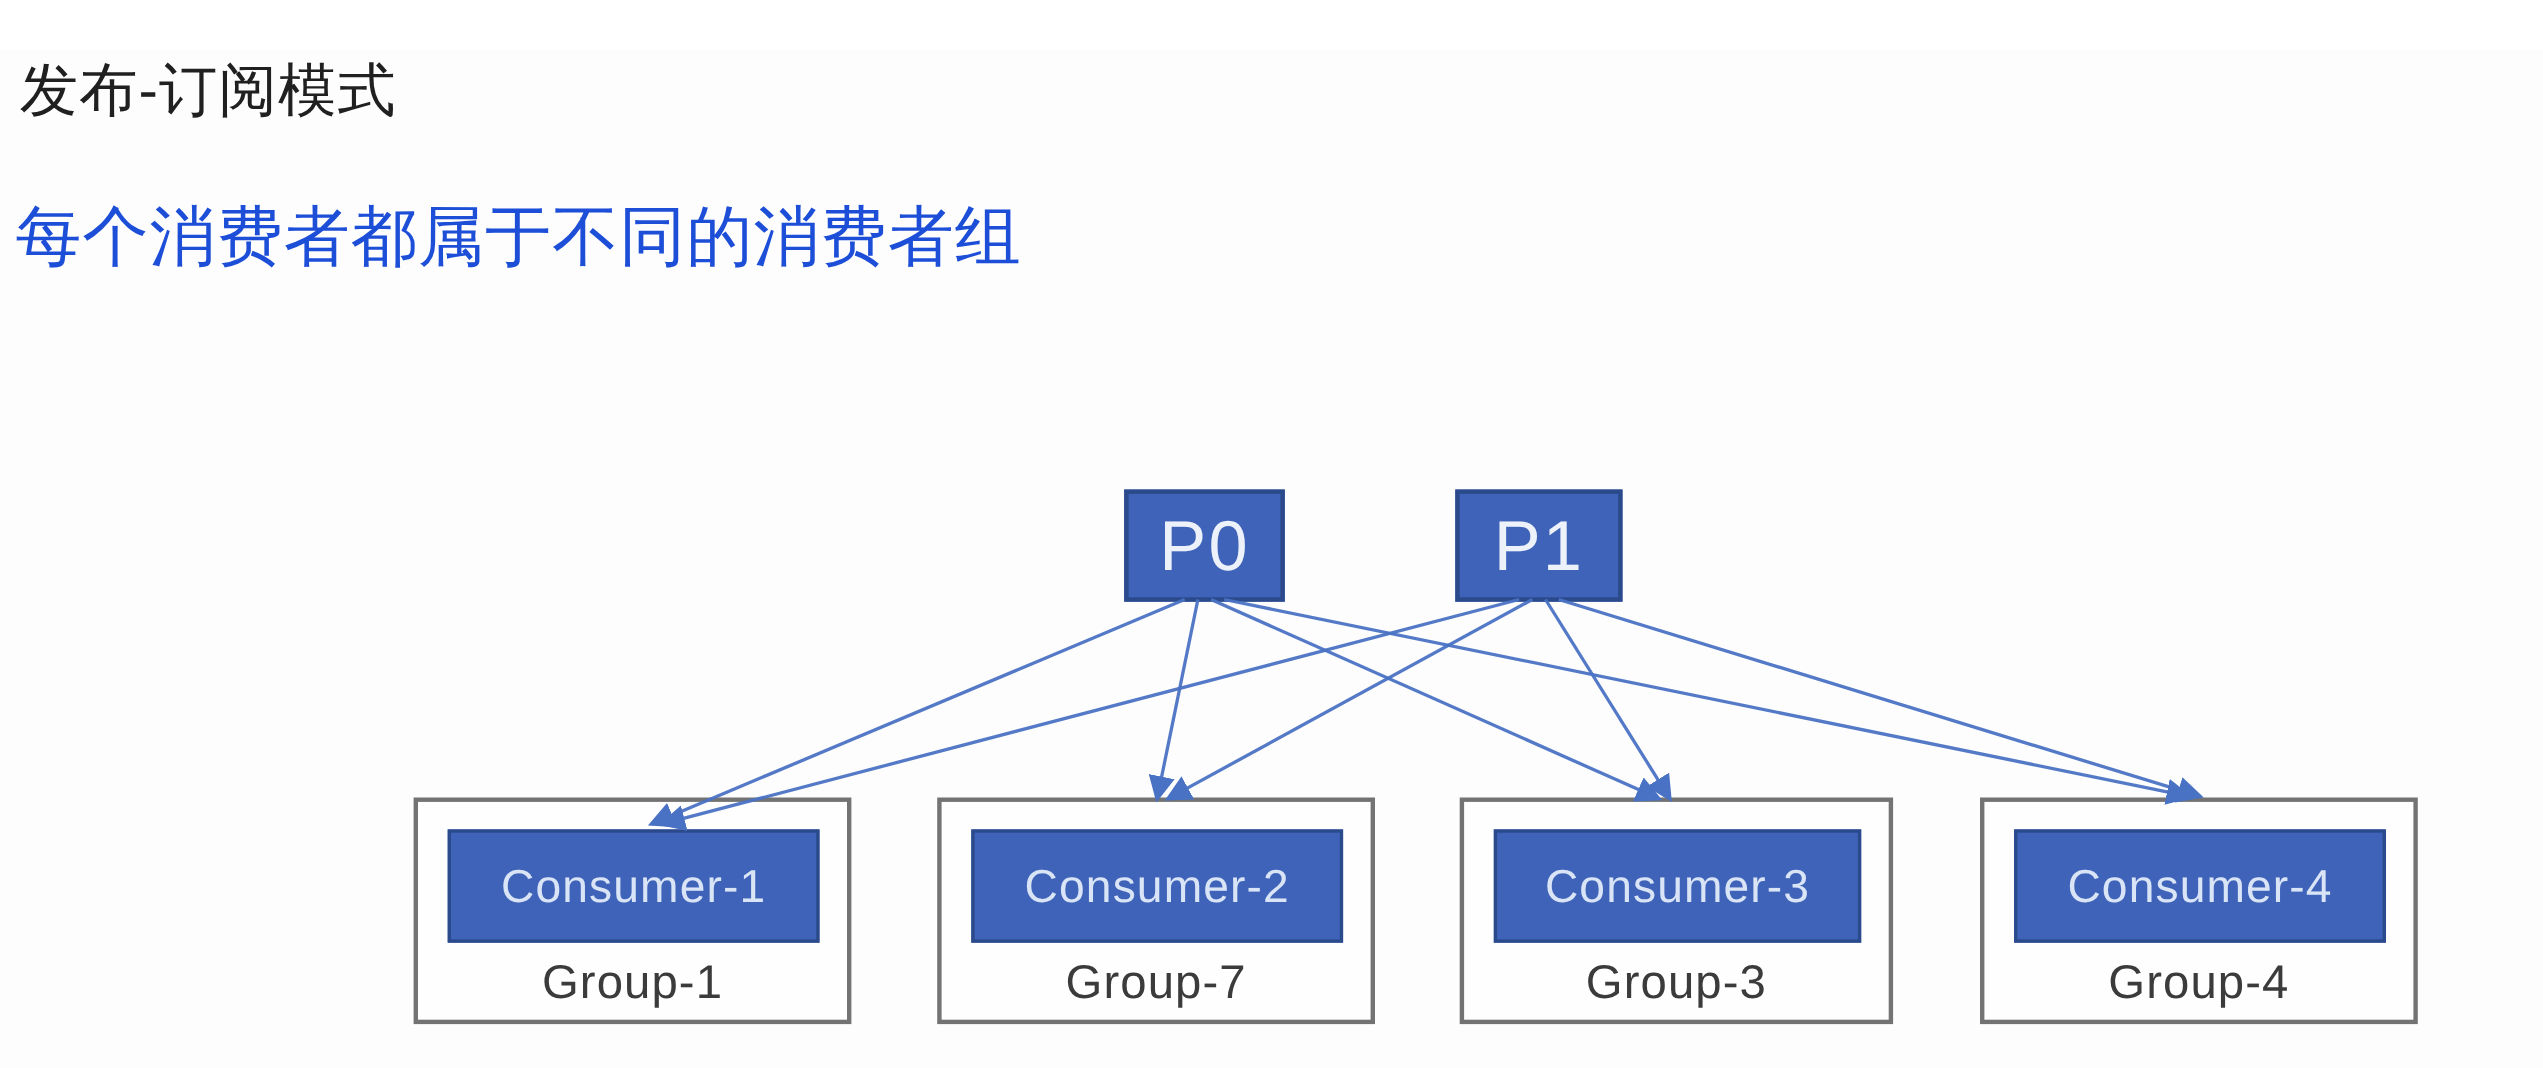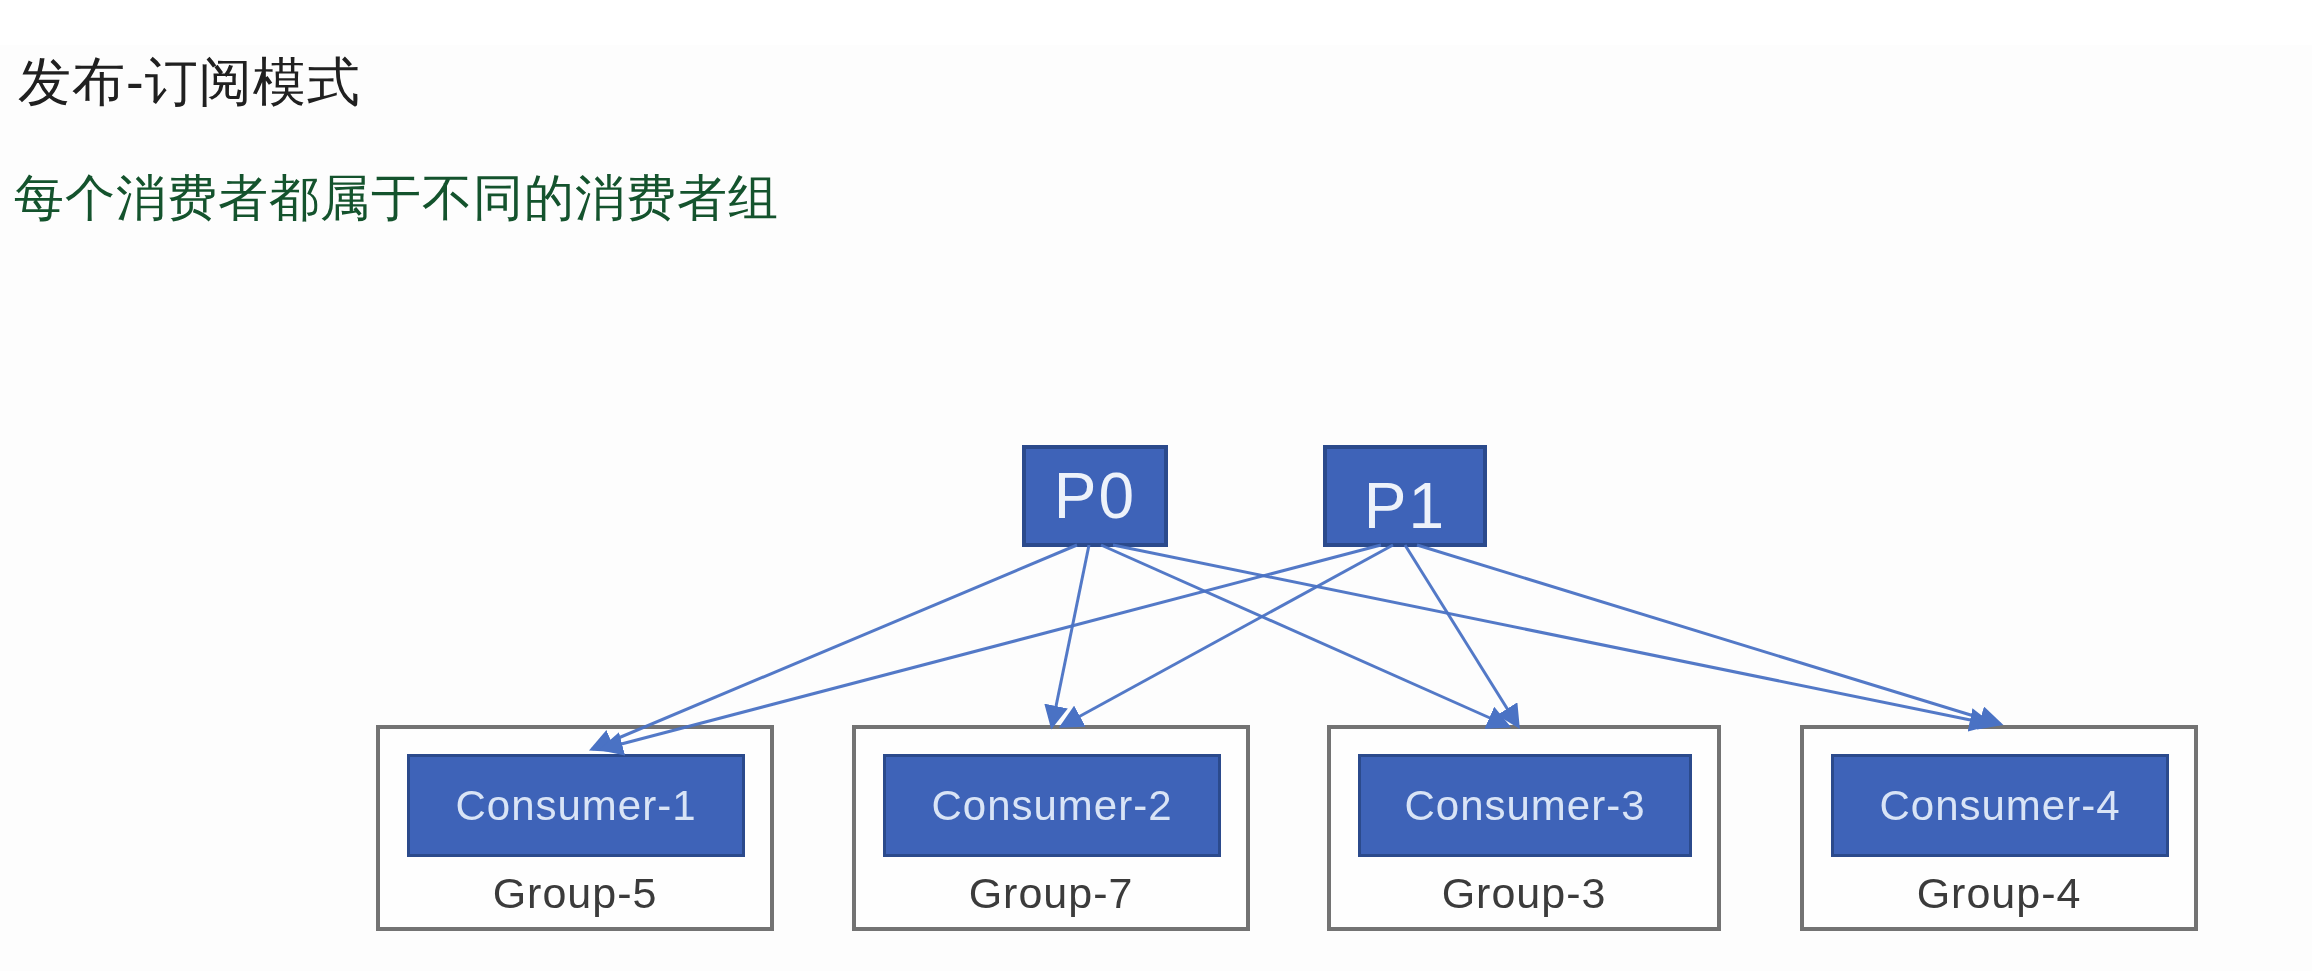--- a/index.html
+++ b/index.html
@@ -7,32 +7,32 @@
     position:relative;width:2312px;height:971px;overflow:hidden;
     background:#fdfdfd;
     font-family:"Liberation Sans","DejaVu Sans",sans-serif;
     margin-top:45px;
   }
   .title{
     position:absolute;left:18px;top:2px;
     font-size:53px;color:#202020;letter-spacing:1px;white-space:nowrap;
   }
   .subtitle{
-    position:absolute;left:14px;top:120px;
-    font-size:50px;color:#14532d;letter-spacing:1px;white-space:nowrap;
+    position:absolute;left:14px;top:130px;
+    font-size:60px;color:#1d4ed8;letter-spacing:1px;white-space:nowrap;
   }
   .partition{
     position:absolute;top:400px;height:102px;box-sizing:border-box;
     background:var(--node-fill,#3E63B8);
     border:4px solid var(--node-border,#2B4A8C);
     display:flex;align-items:center;justify-content:center;
     color:var(--node-text,#EDF2FA);font-size:64px;letter-spacing:2px;
   }
   .partition.p0{left:1022px;width:146px;}
-  .partition.p1{left:1323px;width:164px;align-items:flex-end;}
+  .partition.p1{left:1323px;width:152px;}
   .group{
     position:absolute;top:680px;width:398px;height:206px;box-sizing:border-box;
     background:#fefefe;border:4px solid #737373;
   }
   .group.g1{left:376px;}
   .group.g2{left:852px;}
   .group.g3{left:1327px;width:394px;padding-left:28px;}
   .group.g4{left:1800px;}
   .consumer{
     position:absolute;left:27px;top:25px;width:338px;height:103px;box-sizing:border-box;
@@ -63,21 +63,21 @@
     <span>P0</span>
   </div>
   <div class="partition p1">
     <span>P1</span>
   </div>
 
   <div class="group g1">
     <div class="consumer">
       <span>Consumer-1</span>
     </div>
-    <div class="glabel">Group-5</div>
+    <div class="glabel">Group-1</div>
   </div>
 
   <div class="group g2">
     <div class="consumer">
       <span>Consumer-2</span>
     </div>
     <div class="glabel">Group-7</div>
   </div>
 
   <div class="group g3">

